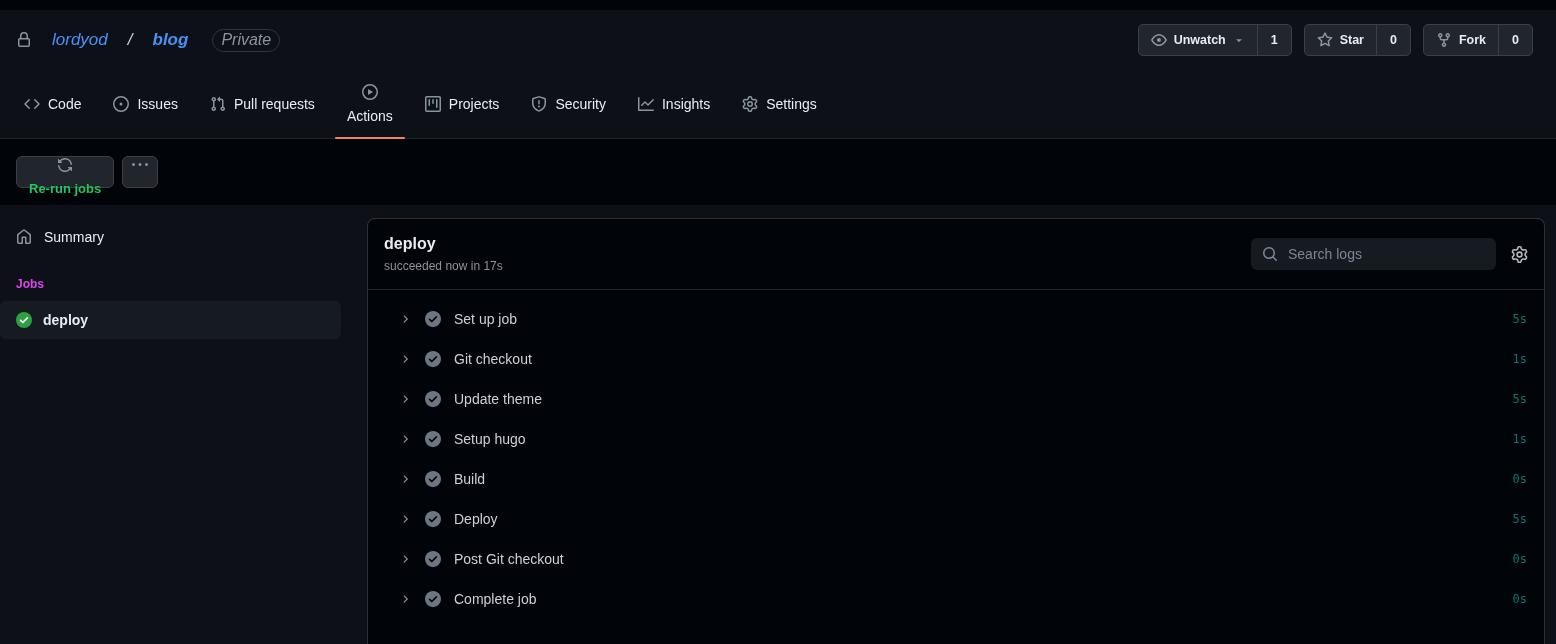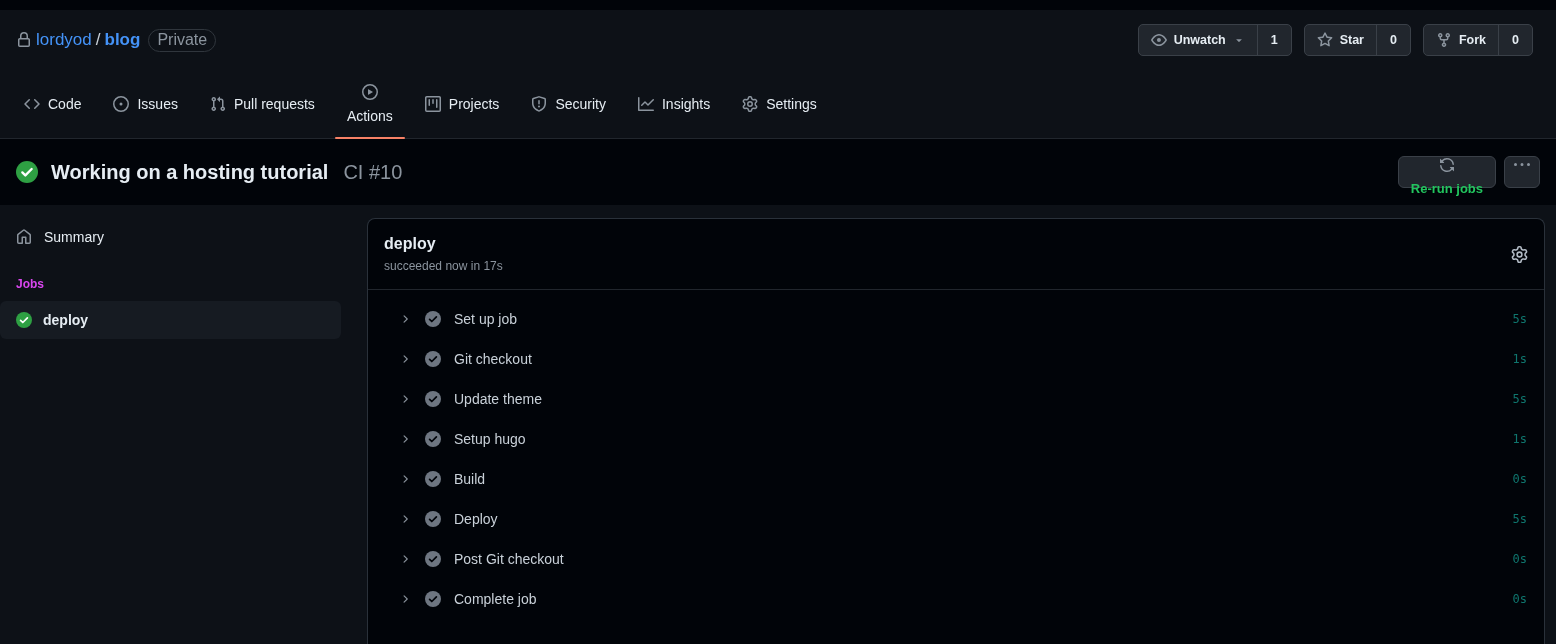--- a/index.html
+++ b/index.html
@@ -6,21 +6,21 @@
   html,body { margin:0; padding:0; }
   body {
     width:1556px; height:644px; overflow:hidden;
     background:#0d1117; color:#e6edf3;
     font-family:"Liberation Sans", sans-serif; font-size:14px;
   }
   .top-strip { height:10px; background:#010409; }
 
   
   .repo-header { display:flex; justify-content:space-between; align-items:center; padding:14px 23px 0 16px; }
-  .breadcrumb { display:flex; align-items:center; gap:4px; font-size:17px; }
+  .breadcrumb { display:flex; align-items:center; gap:20px; font-size:17px;font-style:italic; }
   .breadcrumb .lock { fill:#8b949e; }
   .crumb-owner { color:#4493f8; text-decoration:none; }
   .crumb-sep { color:#c9d1d9; }
   .crumb-repo { color:#4493f8; font-weight:700; text-decoration:none; }
   .visibility-badge { font-size:16px; color:#8b949e; border:1px solid #30363d; border-radius:999px; padding:1px 8px 2px; margin-left:4px; }
   .repo-actions { display:flex; gap:12px; }
   .btn-group { display:flex; align-items:stretch; height:32px; background:#21262d; border:1px solid #3a4048; border-radius:5px; overflow:hidden; }
   .btn-main { display:flex; align-items:center; gap:7px; padding:0 12px; font-size:12.5px; font-weight:700; color:#e6edf3; cursor:pointer; }
   .btn-count { display:flex; align-items:center; padding:0 13px; border-left:1px solid #3a4048; font-size:12.5px; font-weight:700; cursor:pointer; }
   .octicon { fill:#8b949e; flex-shrink:0; }
@@ -166,28 +166,20 @@
   </div>
   <div class="tab">
     <svg class="octicon" width="16" height="16" viewBox="0 0 16 16">
         <path d="M8 0a8.2 8.2 0 0 1 .701.031C9.444.095 9.99.645 10.16 1.29l.288 1.107c.018.066.079.158.212.224.231.114.454.243.668.386.123.082.233.09.299.071l1.103-.303c.644-.176 1.392.021 1.82.63.27.385.506.792.704 1.218.315.675.111 1.422-.364 1.891l-.814.806c-.049.048-.098.147-.088.294.016.257.016.515 0 .772-.01.147.038.246.088.294l.814.806c.475.469.679 1.216.364 1.891a7.977 7.977 0 0 1-.704 1.217c-.428.61-1.176.807-1.82.63l-1.102-.302c-.067-.019-.177-.011-.3.071a5.909 5.909 0 0 1-.668.386c-.133.066-.194.158-.211.224l-.29 1.106c-.168.646-.715 1.196-1.458 1.26a8.006 8.006 0 0 1-1.402 0c-.743-.064-1.289-.614-1.458-1.26l-.289-1.106c-.018-.066-.079-.158-.212-.224a5.738 5.738 0 0 1-.668-.386c-.123-.082-.233-.09-.299-.071l-1.103.303c-.644.176-1.392-.021-1.82-.63a8.12 8.12 0 0 1-.704-1.218c-.315-.675-.111-1.422.363-1.891l.815-.806c.05-.048.098-.147.088-.294a6.214 6.214 0 0 1 0-.772c.01-.147-.038-.246-.088-.294l-.815-.806C.635 6.045.431 5.298.746 4.623a7.92 7.92 0 0 1 .704-1.217c.428-.61 1.176-.807 1.82-.63l1.102.302c.067.019.177.011.3-.071.214-.143.437-.272.668-.386.133-.066.194-.158.211-.224l.29-1.106C6.009.645 6.556.095 7.299.03 7.53.01 7.764 0 8 0Zm-.571 1.525c-.036.003-.108.036-.137.146l-.289 1.105c-.147.561-.549.967-.998 1.189-.173.086-.34.183-.5.29-.417.278-.97.423-1.529.27l-1.103-.303c-.109-.03-.175.016-.195.045-.22.312-.412.644-.573.99-.014.031-.021.11.059.19l.815.806c.411.406.562.957.53 1.456a4.709 4.709 0 0 0 0 .582c.032.499-.119 1.05-.53 1.456l-.815.806c-.081.08-.073.159-.059.19.162.346.353.677.573.989.02.03.085.076.195.046l1.102-.303c.56-.153 1.113-.008 1.53.27.161.107.328.204.501.29.447.222.85.629.997 1.189l.289 1.105c.029.109.101.143.137.146a6.6 6.6 0 0 0 1.142 0c.036-.003.108-.036.137-.146l.289-1.105c.147-.561.549-.967.998-1.189.173-.086.34-.183.5-.29.417-.278.97-.423 1.529-.27l1.103.303c.109.029.175-.016.195-.045.22-.313.411-.644.573-.99.014-.031.021-.11-.059-.19l-.815-.806c-.411-.406-.562-.957-.53-1.456a4.709 4.709 0 0 0 0-.582c-.032-.499.119-1.05.53-1.456l.815-.806c.081-.08.073-.159.059-.19a6.464 6.464 0 0 0-.573-.989c-.02-.03-.085-.076-.195-.046l-1.102.303c-.56.153-1.113.008-1.53-.27a4.44 4.44 0 0 0-.501-.29c-.447-.222-.85-.629-.997-1.189l-.289-1.105c-.029-.11-.101-.143-.137-.146a6.6 6.6 0 0 0-1.142 0ZM11 8a3 3 0 1 1-6 0 3 3 0 0 1 6 0ZM9.5 8a1.5 1.5 0 1 0-3.001.001A1.5 1.5 0 0 0 9.5 8Z"></path>
       </svg>
     <span>Settings</span>
   </div>
 </div>
 
 <div class="run-band">
-  <div class="run-title-wrap">
-    <svg class="check check-green" width="22" height="22" viewBox="0 0 16 16">
-        <circle cx="8" cy="8" r="8"></circle>
-        <path d="M4.6 8.3l2.2 2.2 4.6-4.7" fill="none" stroke-width="1.7" stroke-linecap="round" stroke-linejoin="round"></path>
-      </svg>
-    <span class="run-title">Working on a hosting tutorial</span>
-    <span class="run-number">CI #10</span>
-  </div>
   <div class="run-actions">
     <div class="btn">
       <svg class="octicon" width="16" height="16" viewBox="0 0 16 16">
           <path d="M1.705 8.005a.75.75 0 0 1 .834.656 5.5 5.5 0 0 0 9.592 2.97l-1.204-1.204a.25.25 0 0 1 .177-.427h3.646a.25.25 0 0 1 .25.25v3.646a.25.25 0 0 1-.427.177l-1.38-1.38A7.002 7.002 0 0 1 1.05 8.84a.75.75 0 0 1 .656-.834ZM8 2.5a5.487 5.487 0 0 0-4.131 1.869l1.204 1.204A.25.25 0 0 1 4.896 6H1.25A.25.25 0 0 1 1 5.75V2.104a.25.25 0 0 1 .427-.177l1.38 1.38A7.002 7.002 0 0 1 14.95 7.16a.75.75 0 0 1-1.49.178A5.5 5.5 0 0 0 8 2.5Z"></path>
         </svg>
       <span>Re-run jobs</span>
       <svg class="caret" width="12" height="12" viewBox="0 0 16 16">
           <path d="m4.427 7.427 3.396 3.396a.25.25 0 0 0 .354 0l3.396-3.396A.25.25 0 0 0 11.396 7H4.604a.25.25 0 0 0-.177.427Z"></path>
         </svg>
     </div>
@@ -218,20 +210,26 @@
   </div>
 
   <div class="main">
     <div class="panel">
       <div class="panel-header">
         <div>
           <div class="job-title">deploy</div>
           <div class="job-sub">succeeded now in 17s</div>
         </div>
         <div class="panel-header-right">
+          <div class="search-box">
+            <svg class="octicon" width="16" height="16" viewBox="0 0 16 16" style="fill:#7d8590">
+                <path d="M10.68 11.74a6 6 0 0 1-7.922-8.982 6 6 0 0 1 8.982 7.922l3.04 3.04a.749.749 0 0 1-.326 1.275.749.749 0 0 1-.734-.215ZM11.5 7a4.499 4.499 0 1 0-8.997 0A4.499 4.499 0 0 0 11.5 7Z"></path>
+              </svg>
+            <input type="text" placeholder="Search logs" style="">
+          </div>
           <div class="gear-btn">
             <svg class="octicon" width="17" height="17" viewBox="0 0 16 16">
                 <path d="M8 0a8.2 8.2 0 0 1 .701.031C9.444.095 9.99.645 10.16 1.29l.288 1.107c.018.066.079.158.212.224.231.114.454.243.668.386.123.082.233.09.299.071l1.103-.303c.644-.176 1.392.021 1.82.63.27.385.506.792.704 1.218.315.675.111 1.422-.364 1.891l-.814.806c-.049.048-.098.147-.088.294.016.257.016.515 0 .772-.01.147.038.246.088.294l.814.806c.475.469.679 1.216.364 1.891a7.977 7.977 0 0 1-.704 1.217c-.428.61-1.176.807-1.82.63l-1.102-.302c-.067-.019-.177-.011-.3.071a5.909 5.909 0 0 1-.668.386c-.133.066-.194.158-.211.224l-.29 1.106c-.168.646-.715 1.196-1.458 1.26a8.006 8.006 0 0 1-1.402 0c-.743-.064-1.289-.614-1.458-1.26l-.289-1.106c-.018-.066-.079-.158-.212-.224a5.738 5.738 0 0 1-.668-.386c-.123-.082-.233-.09-.299-.071l-1.103.303c-.644.176-1.392-.021-1.82-.63a8.12 8.12 0 0 1-.704-1.218c-.315-.675-.111-1.422.363-1.891l.815-.806c.05-.048.098-.147.088-.294a6.214 6.214 0 0 1 0-.772c.01-.147-.038-.246-.088-.294l-.815-.806C.635 6.045.431 5.298.746 4.623a7.92 7.92 0 0 1 .704-1.217c.428-.61 1.176-.807 1.82-.63l1.102.302c.067.019.177.011.3-.071.214-.143.437-.272.668-.386.133-.066.194-.158.211-.224l.29-1.106C6.009.645 6.556.095 7.299.03 7.53.01 7.764 0 8 0Zm-.571 1.525c-.036.003-.108.036-.137.146l-.289 1.105c-.147.561-.549.967-.998 1.189-.173.086-.34.183-.5.29-.417.278-.97.423-1.529.27l-1.103-.303c-.109-.03-.175.016-.195.045-.22.312-.412.644-.573.99-.014.031-.021.11.059.19l.815.806c.411.406.562.957.53 1.456a4.709 4.709 0 0 0 0 .582c.032.499-.119 1.05-.53 1.456l-.815.806c-.081.08-.073.159-.059.19.162.346.353.677.573.989.02.03.085.076.195.046l1.102-.303c.56-.153 1.113-.008 1.53.27.161.107.328.204.501.29.447.222.85.629.997 1.189l.289 1.105c.029.109.101.143.137.146a6.6 6.6 0 0 0 1.142 0c.036-.003.108-.036.137-.146l.289-1.105c.147-.561.549-.967.998-1.189.173-.086.34-.183.5-.29.417-.278.97-.423 1.529-.27l1.103.303c.109.029.175-.016.195-.045.22-.313.411-.644.573-.99.014-.031.021-.11-.059-.19l-.815-.806c-.411-.406-.562-.957-.53-1.456a4.709 4.709 0 0 0 0-.582c-.032-.499.119-1.05.53-1.456l.815-.806c.081-.08.073-.159.059-.19a6.464 6.464 0 0 0-.573-.989c-.02-.03-.085-.076-.195-.046l-1.102.303c-.56.153-1.113.008-1.53-.27a4.44 4.44 0 0 0-.501-.29c-.447-.222-.85-.629-.997-1.189l-.289-1.105c-.029-.11-.101-.143-.137-.146a6.6 6.6 0 0 0-1.142 0ZM11 8a3 3 0 1 1-6 0 3 3 0 0 1 6 0ZM9.5 8a1.5 1.5 0 1 0-3.001.001A1.5 1.5 0 0 0 9.5 8Z"></path>
               </svg>
           </div>
         </div>
       </div>
 
       <div class="steps">
         <div class="step">

